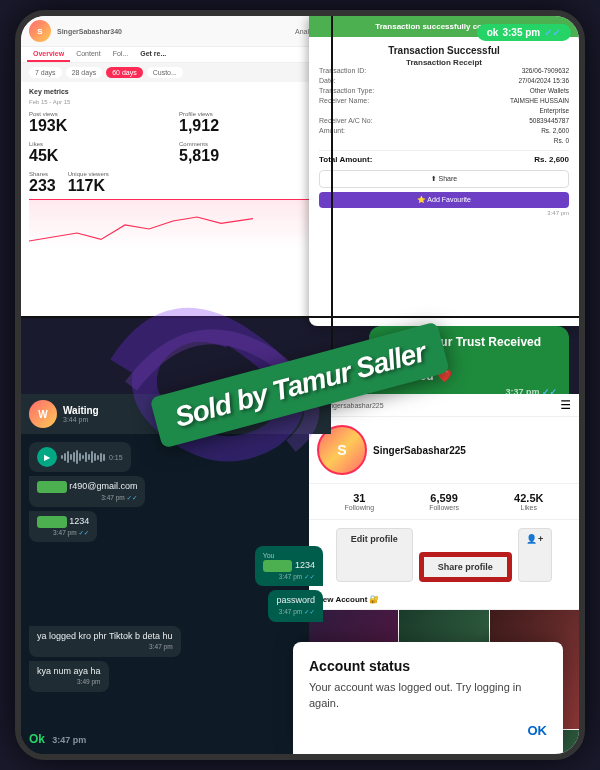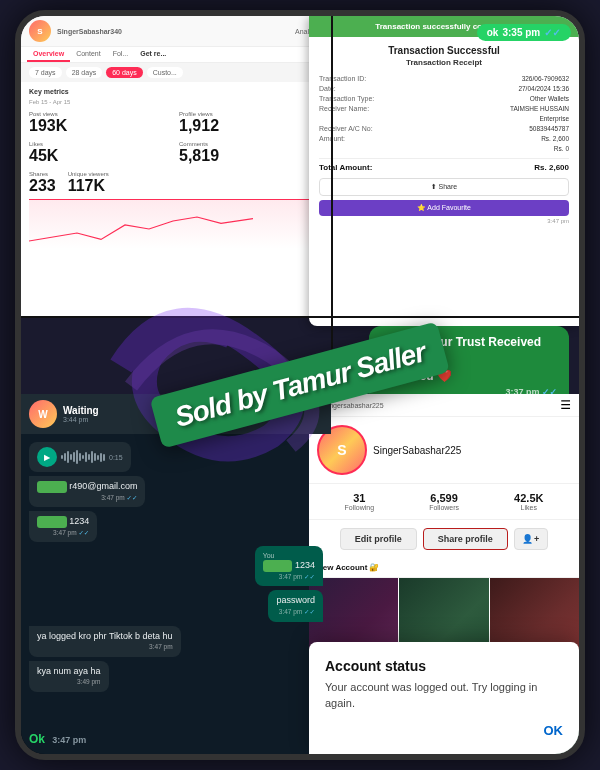--- a/index.html
+++ b/index.html
@@ -160,21 +160,20 @@
       font-size: 10px;
       font-weight: 700;
       text-align: center;
       margin-bottom: 2px;
       color: #222;
     }
     .transaction-subtitle {
       font-size: 8px;
       text-align: center;
       color: #333;
-      margin-bottom: 8px;
       font-weight: 600;
     }
     .transaction-row {
       display: flex;
       justify-content: space-between;
       margin-bottom: 3px;
       font-size: 7px;
     }
     .transaction-key { color: #666; }
     .transaction-val { color: #333; font-weight: 500; max-width: 130px; text-align: right; font-size: 6.5px; }
@@ -361,21 +360,21 @@
     }
     .tiktok-avatar {
       width: 50px; height: 50px;
       border-radius: 50%;
       background: linear-gradient(135deg, #ff6b6b, #feca57, #ff6b6b);
       display: flex; align-items: center; justify-content: center;
       font-size: 14px; color: #fff; font-weight: bold;
       border: 2px solid #fe2c55;
       flex-shrink: 0;
     }
-    .tiktok-name { font-size: 10px; font-weight: 400; color: #111; }
+    .tiktok-name { font-size: 10px; font-weight: 700; color: #111; }
     .tiktok-stats {
       display: flex;
       justify-content: space-around;
       padding: 8px;
       border-bottom: 1px solid #f0f0f0;
     }
     .tiktok-stat { text-align: center; }
     .stat-val { font-size: 11px; font-weight: 700; color: #111; }
     .stat-label { font-size: 7px; color: #666; }
     .tiktok-actions {
@@ -392,21 +391,22 @@
       text-align: center;
     }
     .btn-edit {
       background: #f0f0f0;
       color: #333;
       border: 1px solid #ddd;
     }
     .btn-share {
       background: #f0f0f0;
       color: #333;
-      border: 1px solid #b91c1c;
+      border: 5px solid #b91c1c;
+      margin-top: 24px;
     }
     .btn-icon {
       background: #f0f0f0;
       color: #333;
       border: 1px solid #ddd;
       padding: 5px 8px;
     }
     .tiktok-grid {
       display: grid;
       grid-template-columns: 1fr 1fr 1fr;
@@ -437,21 +437,21 @@
       font-weight: 600;
       display: flex;
       align-items: center;
       gap: 4px;
       border-bottom: 1px solid #f0f0f0;
     }
 
     
     .panel-account-status {
       position: absolute;
-      bottom: 0; right: 0;
+      bottom: 0; right: 16px;
       width: 270px;
       background: #fff;
       border-radius: 8px 8px 0 0;
       padding: 16px;
       box-shadow: 0 -4px 20px rgba(0,0,0,0.3);
       z-index: 20;
     }
     .account-status-title {
       font-size: 14px;
       font-weight: 700;

